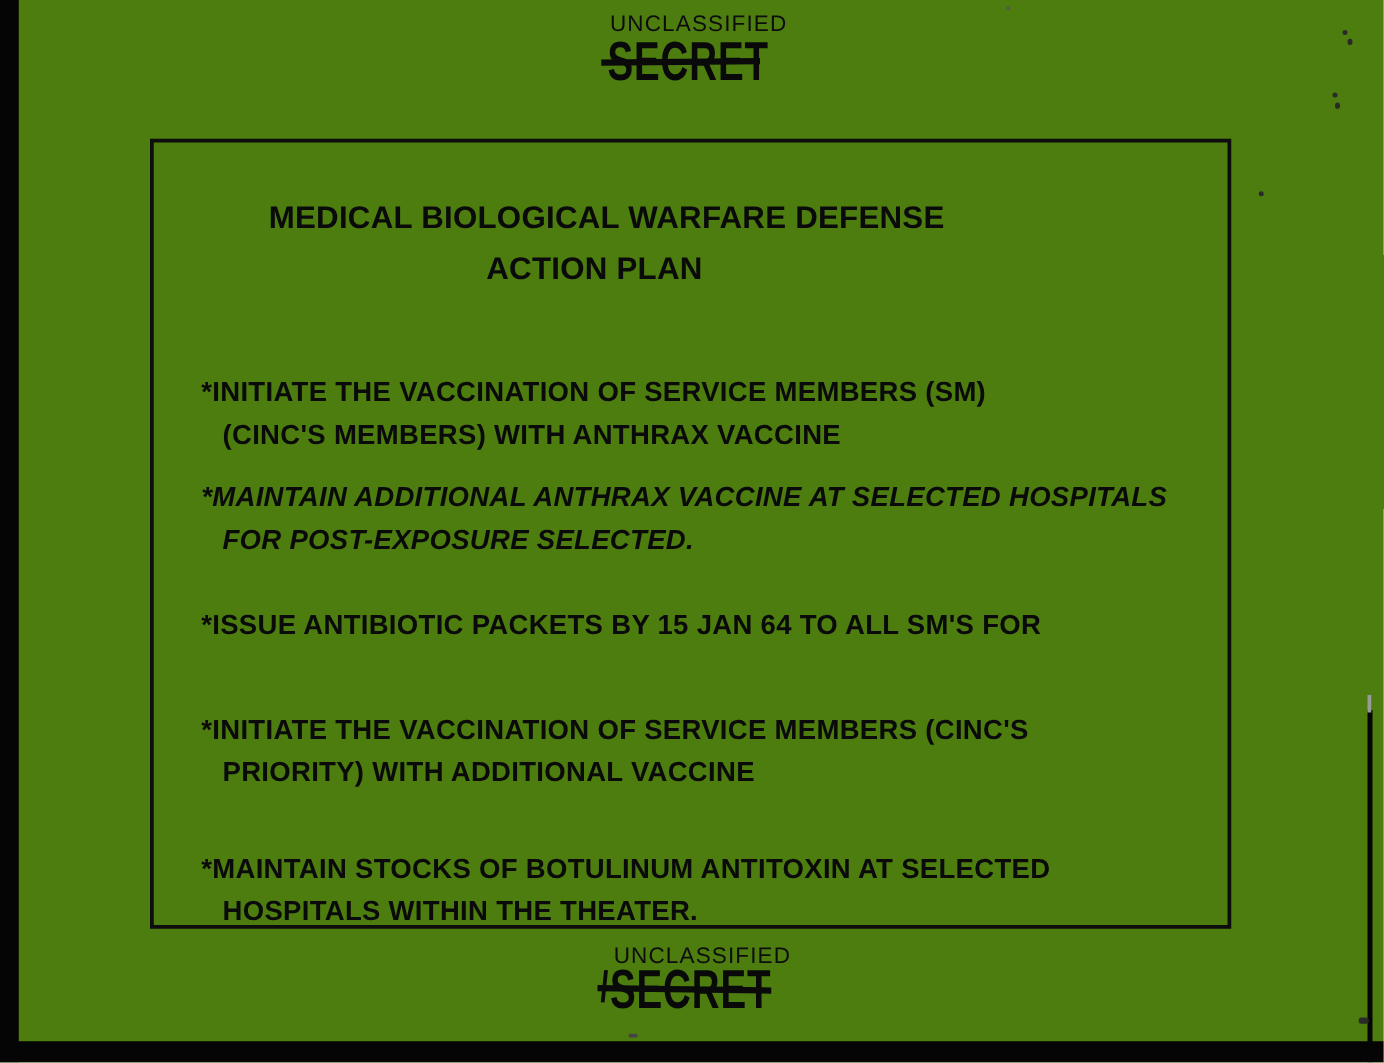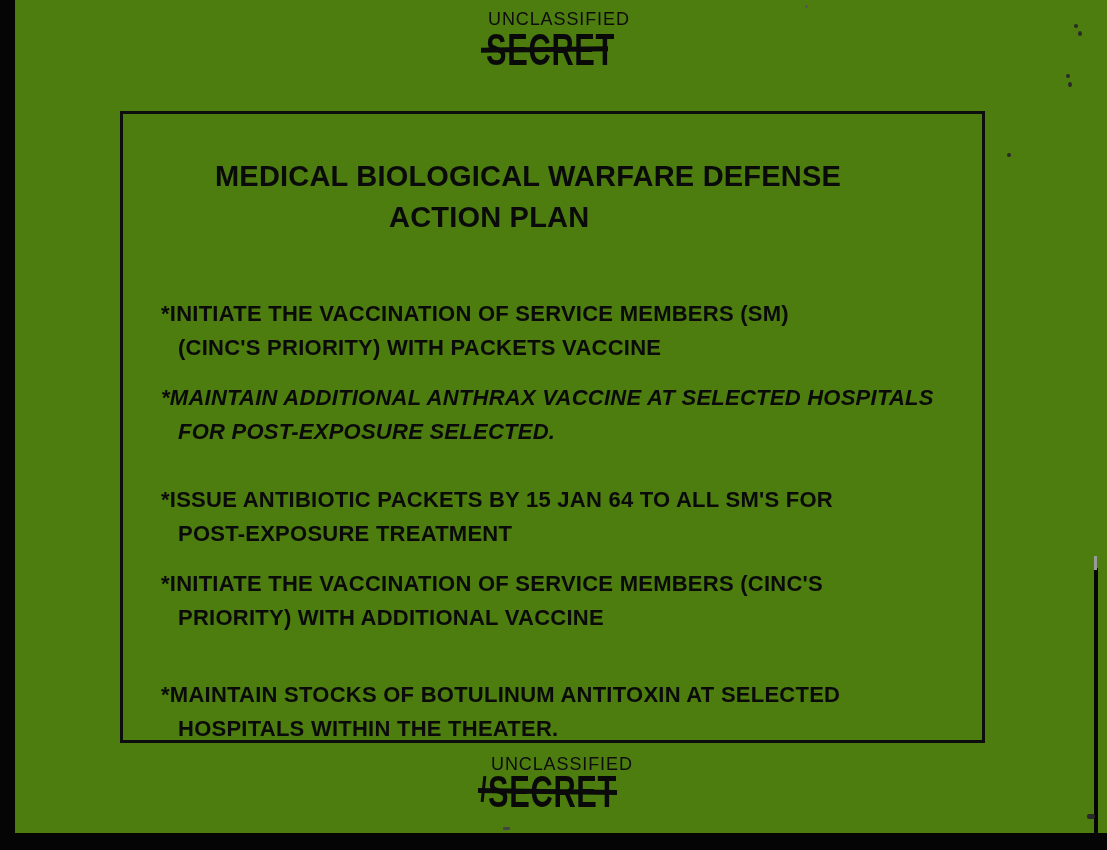--- a/index.html
+++ b/index.html
@@ -34,21 +34,21 @@
   .strike-bottom{left:478px;top:789px;width:139px;height:5px;transform:rotate(0.8deg);}
   .tick-bottom{left:482px;top:776px;width:3px;height:26px;transform:rotate(6deg);}
   
   .plan-box{
     position:absolute;
     left:120px;top:111px;width:865px;height:632px;
     border:3px solid #0d0d0d;box-sizing:border-box;
   }
   .title-line{
     position:absolute;
-    font-size:29px;font-weight:700;letter-spacing:0.2px;
+    font-size:25px;font-weight:700;letter-spacing:0.2px;
     white-space:nowrap;color:#0a0a0a;
   }
   .title-1{left:92px;top:46px;}
   .title-2{left:266px;top:87px;}
   .bullet{
     position:absolute;left:38px;
     font-size:22px;font-weight:700;letter-spacing:0.25px;
     line-height:34px;white-space:nowrap;color:#0a0a0a;margin-top:39px;
   }
   .bullet .l2{padding-left:17px;}
@@ -81,31 +81,30 @@
   <div class="unclass" style="left:488px;top:9px;">UNCLASSIFIED</div>
   <div class="secret" style="left:486px;top:28px;">SECRET</div>
   <div class="strike strike-top"></div>
 
   <div class="plan-box">
     <div class="title-line title-1">MEDICAL BIOLOGICAL WARFARE DEFENSE</div>
     <div class="title-line title-2">ACTION PLAN</div>
 
     <div class="bullet b1">
       <div class="l1">*INITIATE THE VACCINATION OF SERVICE MEMBERS (SM)</div>
-      <div class="l2">(CINC'S PRIORITY) WITH PACKETS VACCINE</div>
+      <div class="l2">(CINC'S MEMBERS) WITH ANTHRAX VACCINE</div>
     </div>
 
     <div class="bullet b2">
       <div class="l1">*MAINTAIN ADDITIONAL ANTHRAX VACCINE AT SELECTED HOSPITALS</div>
       <div class="l2">FOR POST-EXPOSURE SELECTED.</div>
     </div>
 
     <div class="bullet b3">
       <div class="l1">*ISSUE ANTIBIOTIC PACKETS BY 15 JAN 64 TO ALL SM'S FOR</div>
-      <div class="l2">POST-EXPOSURE TREATMENT</div>
     </div>
 
     <div class="bullet b4">
       <div class="l1">*INITIATE THE VACCINATION OF SERVICE MEMBERS (CINC'S</div>
       <div class="l2">PRIORITY) WITH ADDITIONAL VACCINE</div>
     </div>
 
     <div class="bullet b5">
       <div class="l1">*MAINTAIN STOCKS OF BOTULINUM ANTITOXIN AT SELECTED</div>
       <div class="l2">HOSPITALS WITHIN THE THEATER.</div>

